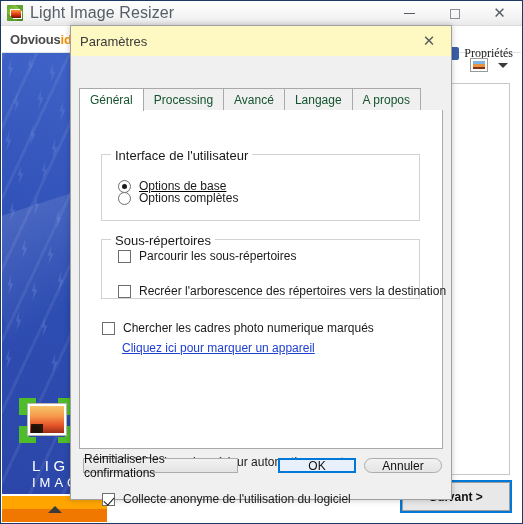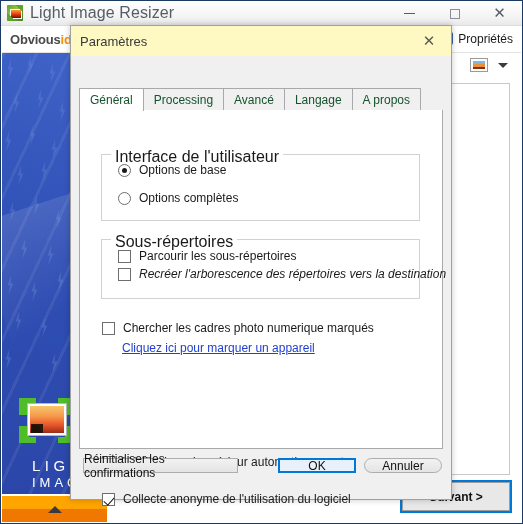--- a/index.html
+++ b/index.html
@@ -67,21 +67,21 @@
     display: flex; align-items: center;
   }
   .brand-logo {
     margin-left: 8px; font-size: 13px; font-weight: 600; letter-spacing: -.2px;
     white-space: nowrap;
   }
   .brand-logo .b1 { color: #4a4a4a; }
   .brand-logo .b2 { color: #f39100; }
   .toolbar-right {
     position: absolute; right: 2px; top: 0; height: 40px;
-    display: flex; align-items: flex-start; gap: 5px;
+    display: flex; align-items: flex-end; gap: 5px; font-family: Liberation Serif, serif;
   }
   .tb-item { display:flex; align-items:center; gap:5px; padding: 0 6px; height: 25px; }
   .tb-props-ico {
     width: 13px; height: 13px; background: #3a5fa8; border-radius: 2px; flex:none;
   }
   .tb-label { font-size: 12px; color:#1a1a1a; }
 
   
   .banner {
     position: absolute; left: 1px; top: 52px; width: 71px; bottom: 29px;
@@ -201,21 +201,21 @@
   }
   .tabpage {
     position:absolute; left:8px; top:54px; right:8px; bottom:50px;
     background:#ffffff; border:1px solid #a9a9a9; border-top:none;
   }
 
   
   .groupbox { position:absolute; border: 1px solid #d2d2d2; }
   .gb-title {
     position:absolute; left: 9px; top: -7px; background:#ffffff;
-    padding: 0 4px; font-size: 16px; color:#1a1a1a; white-space: nowrap;
+    padding: 0 4px; font-size: 13px; color:#1a1a1a; white-space: nowrap;
   }
   #gb-ui { left: 21px; top: 44px; right: 22px; height: 67px; }
   #gb-sub { left: 21px; top: 129px; right: 22px; height: 60px; }
 
   .row { display:flex; align-items:center; gap: 8px; position:absolute; }
   .ctl-label { font-size: 12px; color:#1a1a1a; white-space: nowrap; }
 
   .radio {
     width: 13px; height: 13px; border:1px solid #6e6e6e; border-radius: 50%;
     background:#fff; position:relative; flex:none;
@@ -357,37 +357,37 @@
         <div class="tab">Processing</div>
         <div class="tab">Avancé</div>
         <div class="tab">Langage</div>
         <div class="tab">A propos</div>
       </div>
 
       <div class="tabpage">
 
         <div class="groupbox" id="gb-ui">
           <span class="gb-title">Interface de l'utilisateur</span>
-          <div class="row" style="left:16px; top:8px;">
+          <div class="row" style="left:16px; top:24px;text-decoration:underline;">
             <span class="radio checked"></span>
             <span class="ctl-label">Options de base</span>
           </div>
           <div class="row" style="left:16px; top:36px;">
             <span class="radio"></span>
             <span class="ctl-label">Options complètes</span>
           </div>
         </div>
 
         <div class="groupbox" id="gb-sub">
           <span class="gb-title">Sous-répertoires</span>
           <div class="row" style="left:16px; top:9px;">
             <span class="checkbox"></span>
             <span class="ctl-label">Parcourir les sous-répertoires</span>
           </div>
-          <div class="row" style="left:16px; top:27px;font-style:italic;">
+          <div class="row" style="left:16px; top:44px;">
             <span class="checkbox"></span>
             <span class="ctl-label">Recréer l'arborescence des répertoires vers la destination</span>
           </div>
         </div>
 
         <div class="row" style="left:22px; top:211px;">
           <span class="checkbox"></span>
           <span class="ctl-label">Chercher les cadres photo numerique marqués</span>
         </div>
         <div class="row" style="left:42px; top:231px;">

